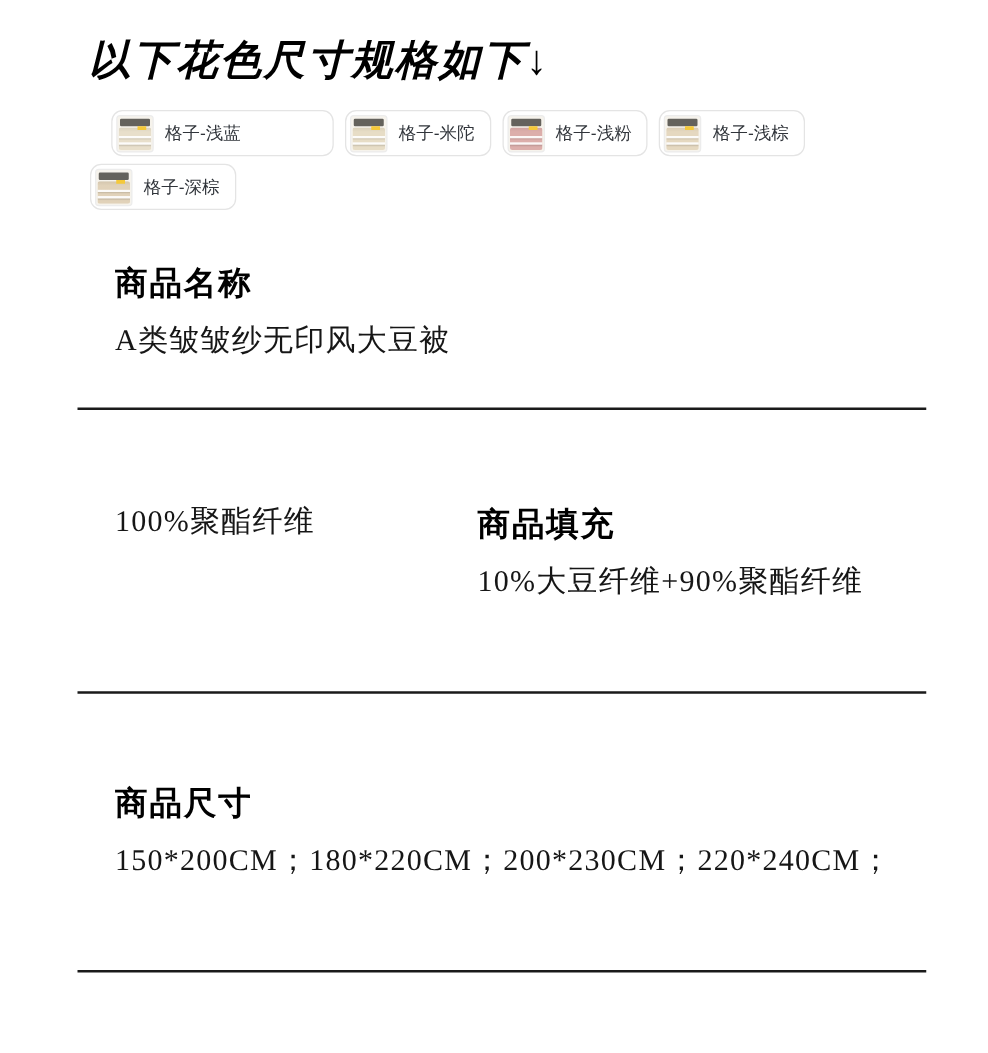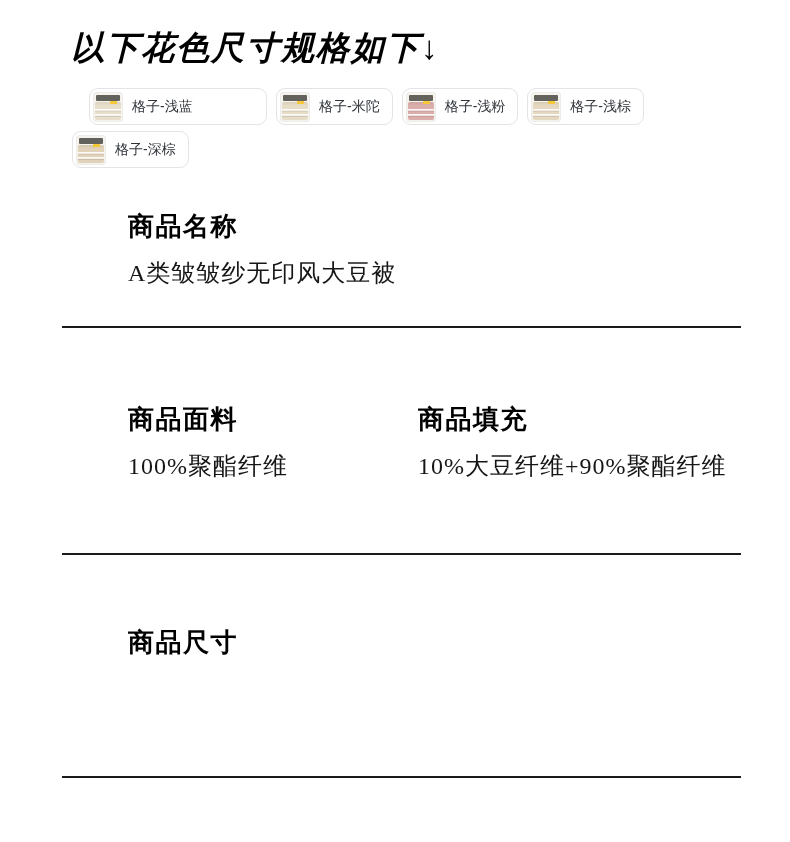--- a/index.html
+++ b/index.html
@@ -92,21 +92,21 @@
     background-image: linear-gradient(180deg,
       rgba(0,0,0,0.06) 0%, rgba(255,255,255,0) 20%,
       rgba(255,255,255,0) 36%, rgba(255,255,255,0.9) 40%,
       rgba(255,255,255,0.9) 46%, rgba(0,0,0,0.10) 50%,
       rgba(255,255,255,0) 56%, rgba(255,255,255,0) 64%,
       rgba(255,255,255,0.9) 68%, rgba(255,255,255,0.9) 74%,
       rgba(0,0,0,0.12) 79%, rgba(255,255,255,0) 86%);
   }
 
   
-  .sec { position: absolute; margin-left: 36px; }
+  .sec { position: absolute; }
   .sec h2 {
     margin: 0 0 16px 0;
     font-size: 26px;
     font-weight: 700;
     letter-spacing: 1.5px;
     color: #000;
     line-height: 32px;
     white-space: nowrap;
   }
   .sec .value {
@@ -195,28 +195,28 @@
 </div>
 
 <section class="sec" id="sec-name">
   <h2>商品名称</h2>
   <p class="value">A类皱皱纱无印风大豆被</p>
 </section>
 
 <div class="divider" id="divider-1"></div>
 
 <section class="sec" id="sec-fabric">
-  <h2>商品面料</h2>
   <p class="value">100%聚酯纤维</p>
 </section>
 
 <section class="sec" id="sec-filling">
   <h2>商品填充</h2>
   <p class="value">10%大豆纤维+90%聚酯纤维</p>
 </section>
 
 <div class="divider" id="divider-2"></div>
 
 <section class="sec" id="sec-size">
   <h2>商品尺寸</h2>
+  <p class="value">150*200CM；180*220CM；200*230CM；220*240CM；</p>
 </section>
 
 <div class="divider" id="divider-3"></div>
 
 </body></html>

